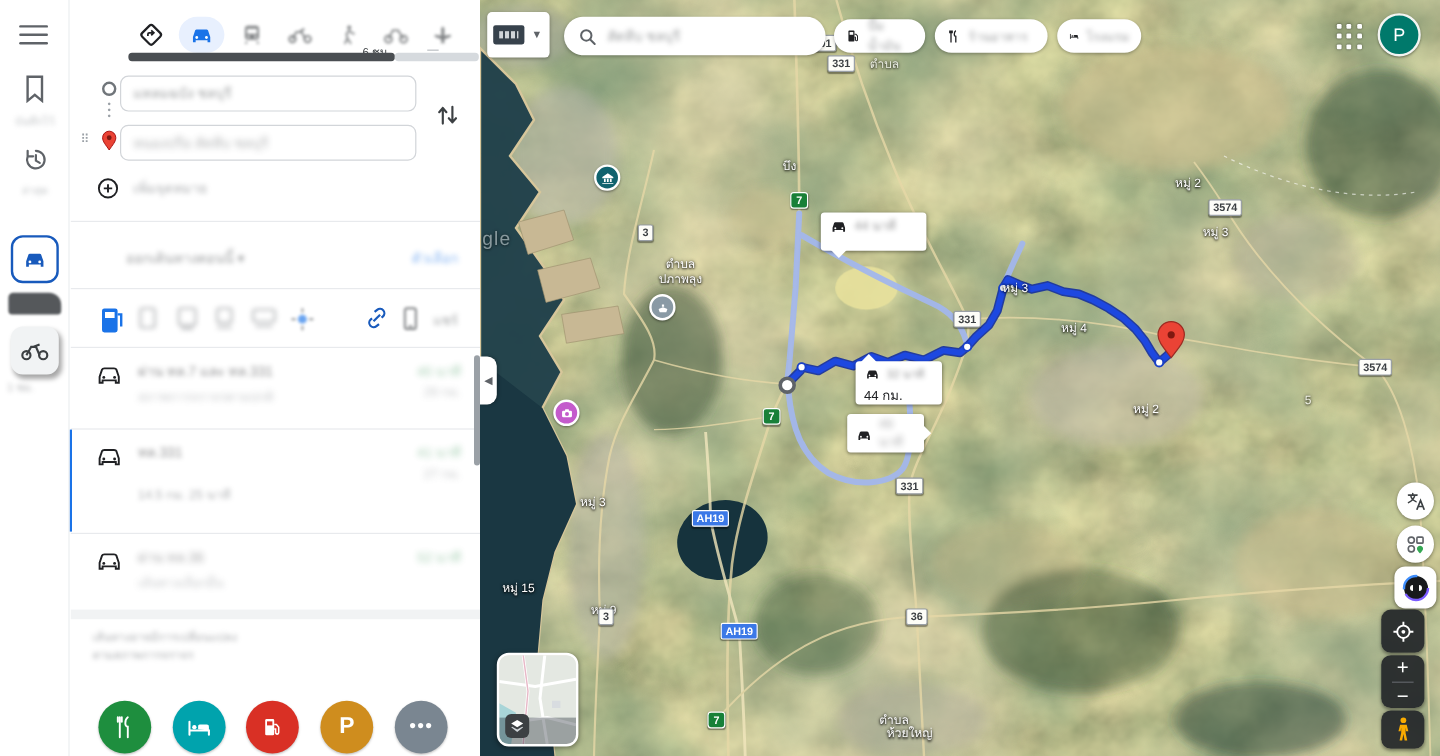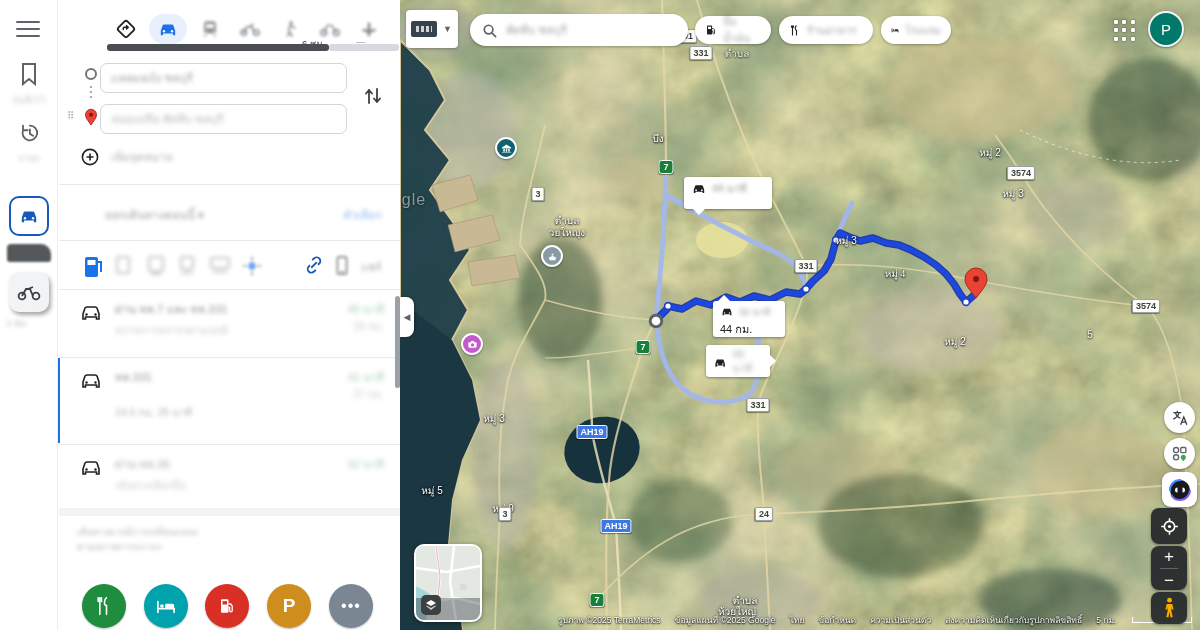--- a/index.html
+++ b/index.html
@@ -489,42 +489,42 @@
 
     <div class="mlabel" style="left:14px; top:200px; font-size:16px; opacity:.45; letter-spacing:1px;">gle</div>
 
     <div class="badge" style="left:283px; top:36px;">3701</div>
     <div class="badge" style="left:301px; top:53px;">331</div>
     <div class="badge" style="left:138px; top:194px;">3</div>
     <div class="badge" style="left:621px; top:173px;">3574</div>
     <div class="badge" style="left:406px; top:266px;">331</div>
     <div class="badge" style="left:746px; top:306px;">3574</div>
     <div class="badge" style="left:358px; top:405px;">331</div>
-    <div class="badge" style="left:364px; top:514px;">24</div>
+    <div class="badge" style="left:364px; top:514px;">36</div>
     <div class="badge" style="left:105px; top:514px;">3</div>
     <div class="badge green" style="left:266px; top:167px;">7</div>
     <div class="badge green" style="left:243px; top:347px;">7</div>
     <div class="badge green" style="left:197px; top:600px;">7</div>
     <div class="badge blue" style="left:192px; top:432px;">AH19</div>
     <div class="badge blue" style="left:216px; top:526px;">AH19</div>
 
     <div class="mlabel" style="left:258px; top:138px;">บึง</div>
     <div class="mlabel dim" style="left:337px; top:53px;">ตำบล</div>
     <div class="mlabel" style="left:167px; top:220px;">ตำบล</div>
-    <div class="mlabel" style="left:167px; top:232px;">วยใหญุง</div>
+    <div class="mlabel" style="left:167px; top:232px;">ปภาพลุง</div>
     <div class="mlabel" style="left:590px; top:152px;">หมู่ 2</div>
     <div class="mlabel" style="left:613px; top:193px;">หมู่ 3</div>
     <div class="mlabel" style="left:446px; top:240px;">หมู่ 3</div>
-    <div class="mlabel" style="left:495px; top:273px;font-family:Liberation Serif, serif;">หมู่ 4</div>
+    <div class="mlabel" style="left:495px; top:273px;">หมู่ 4</div>
     <div class="mlabel" style="left:555px; top:341px;">หมู่ 2</div>
     <div class="mlabel" style="left:94px; top:418px;">หมู่ 3</div>
-    <div class="mlabel" style="left:32px; top:490px;">หมู่ 5</div>
+    <div class="mlabel" style="left:32px; top:490px;">หมู่ 15</div>
     <div class="mlabel" style="left:103px; top:508px;">หมู่ 9</div>
     <div class="mlabel" style="left:345px; top:600px;">ตำบล</div>
-    <div class="mlabel" style="left:337px; top:611px;text-align:right;">ห้วยใหญ่</div>
+    <div class="mlabel" style="left:358px; top:611px;text-align:right;">ห้วยใหญ่</div>
     <div class="mlabel dim" style="left:690px; top:334px;">5</div>
 
     <div class="poi" style="left:95px; top:137px; background:#10626e;">
       <svg width="11" height="11" viewBox="0 0 12 12">
           <path d="M1 5l5-3.5L11 5v1H1zM2.5 6.5h1.6v3H2.5zM5.2 6.5h1.6v3H5.2zM7.9 6.5h1.6v3H7.9zM1 10.4h10V11H1z" fill="#fff"></path>
         </svg>
     </div>
     <div class="poi" style="left:141px; top:245px; background:#8a9aa5;">
       <svg width="11" height="11" viewBox="0 0 12 12">
           <path d="M2 7l4-1.5L10 7l-1 3H3zM5 3h2v2H5z" fill="#fff"></path>
@@ -687,24 +687,14 @@
             <path d="M6 1l5 3-5 3-5-3z" fill="#fff"></path>
             <path d="M1.8 6.6L6 9l4.2-2.4 .8.5L6 11 1 7.1z" fill="#cfd4d8"></path>
           </svg>
       </div>
     </div>
 
     <div class="collapse-tab">
       <span>◀</span>
     </div>
 
-    <div class="attrib">
-      <span>รูปภาพ ©2025 TerraMetrics</span>
-      <span>ข้อมูลแผนที่ ©2025 Google</span>
-      <span>ไทย</span>
-      <span>ข้อกำหนด</span>
-      <span>ความเป็นส่วนตัว</span>
-      <span>ส่งความคิดเห็นเกี่ยวกับรูปภาพลิขสิทธิ์</span>
-      <span>5 กม.</span>
-      <span class="scalebar"></span>
-    </div>
   </div>
 </div>
 
 </body></html>

